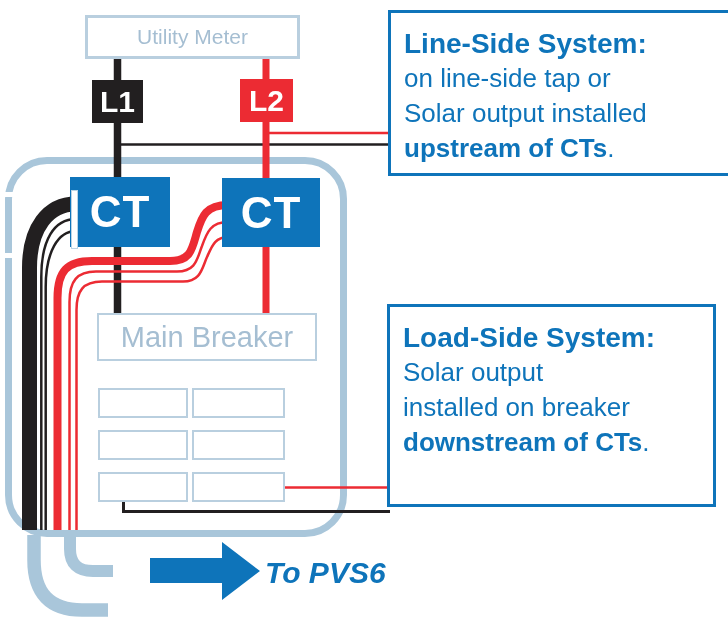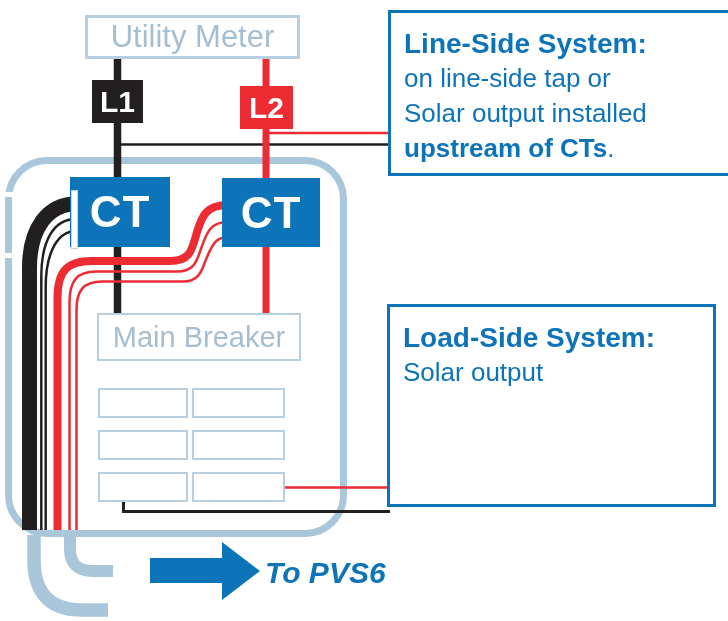--- a/index.html
+++ b/index.html
@@ -15,21 +15,21 @@
   .center{display:flex; align-items:center; justify-content:center;}
   .palebox{border:3px solid var(--pale_border); color:var(--pale_text); background:#fff;}
   .chip{color:#fff; font-weight:bold; font-size:30px;}
   .chip-black{background:var(--black);}
   .chip-red{background:var(--red);}
   .ct{background:var(--blue); color:#fff; font-weight:bold; font-size:44px; letter-spacing:1px;}
   .ct-stripe{position:absolute; left:1px; top:13px; width:5px; height:57px; background:#fff; border:1px solid #BCD4E4;}
   .panel{border:7px solid var(--panel_blue); border-radius:42px; background:transparent;}
   .slot{border:2px solid var(--pale_border); background:#fff;}
   .mainbreaker{border-width:2px; font-size:29px;}
-  .meter{font-size:31px;justify-content:center;}
+  .meter{font-size:21px;justify-content:center;}
   .callout{
     border:3px solid var(--blue); color:var(--blue); background:#fff;
     font-size:26px; line-height:35px; padding:13px 6px 10px 13px; white-space:nowrap;
   }
   .callout .title{font-weight:bold; font-size:28px;}
   .b{font-weight:bold;}
   .topvs6{color:var(--blue); font-weight:bold; font-size:30px;font-style:italic;}
   svg.wires{position:absolute; left:0; top:0;}
   svg.wires path{fill:none; stroke-linecap:butt;}
   .sk-black{stroke:var(--black);}
@@ -70,52 +70,54 @@
     <polygon fill="#0E74BA" points="150,558 222,558 222,542 260,571 222,600 222,583 150,583"></polygon>
   </svg>
 
   <div class="abs palebox center meter" style="left:85px; top:15px; width:215px; height:44px;">
     <span>Utility Meter</span>
   </div>
 
   <div class="abs center chip chip-black" style="left:92px; top:80px; width:51px; height:43px;">
     <span>L1</span>
   </div>
-  <div class="abs center chip chip-red" style="left:240px; top:86px; width:53px; height:43px;">
+  <div class="abs center chip chip-red" style="left:240px; top:79px; width:53px; height:43px;">
     <span>L2</span>
   </div>
 
   <div class="abs center ct" style="left:70px; top:177px; width:100px; height:70px;">
     <div class="ct-stripe"></div>
     <span>CT</span>
   </div>
   <div class="abs center ct" style="left:222px; top:178px; width:98px; height:69px;">
     <span>CT</span>
   </div>
 
-  <div class="abs palebox center mainbreaker" style="left:97px; top:313px; width:204px; height:48px;">
+  <div class="abs palebox center mainbreaker" style="left:97px; top:313px; width:220px; height:48px;">
     <span>Main Breaker</span>
   </div>
 
   <div class="abs slot" style="left:98px;  top:388px; width:90px; height:30px;"></div>
   <div class="abs slot" style="left:192px; top:388px; width:93px; height:30px;"></div>
   <div class="abs slot" style="left:98px;  top:430px; width:90px; height:30px;"></div>
   <div class="abs slot" style="left:192px; top:430px; width:93px; height:30px;"></div>
   <div class="abs slot" style="left:98px;  top:472px; width:90px; height:30px;"></div>
   <div class="abs slot" style="left:192px; top:472px; width:93px; height:30px;"></div>
 
   <div class="abs callout" style="left:388px; top:10px; width:371px; height:166px;">
     <div class="title">Line-Side System:</div>
     <div>on line-side tap or</div>
     <div>Solar output installed</div>
     <div><span class="b">upstream of CTs</span><span>.</span></div>
   </div>
 
   <div class="abs callout" style="left:387px; top:304px; width:329px; height:203px;">
     <div class="title">Load-Side System:</div>
     <div>Solar output</div>
+    <div>installed on breaker</div>
+    <div><span class="b">downstream of CTs</span><span>.</span></div>
   </div>
 
   <div class="abs topvs6" style="left:265px; top:556px;">
     <span>To PVS6</span>
   </div>
 
 </div>
 
 </body></html>

